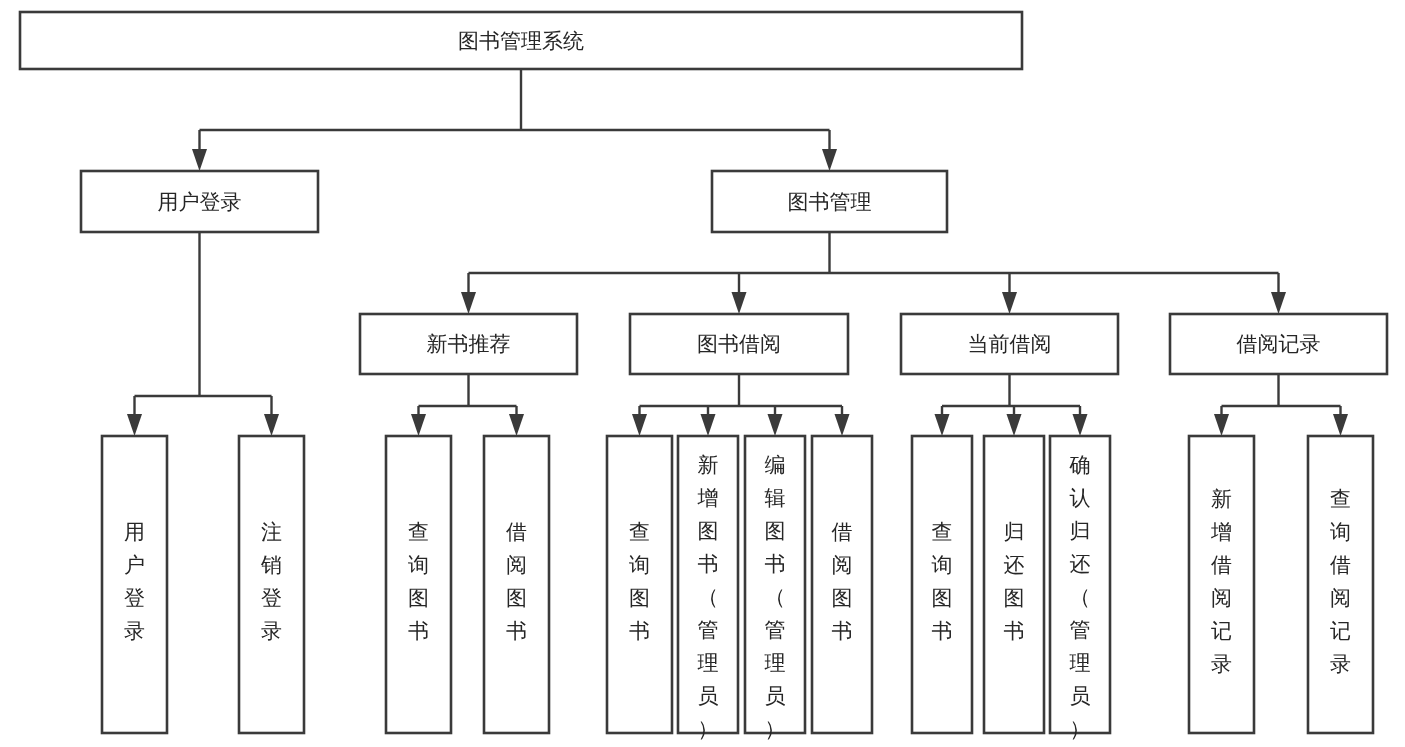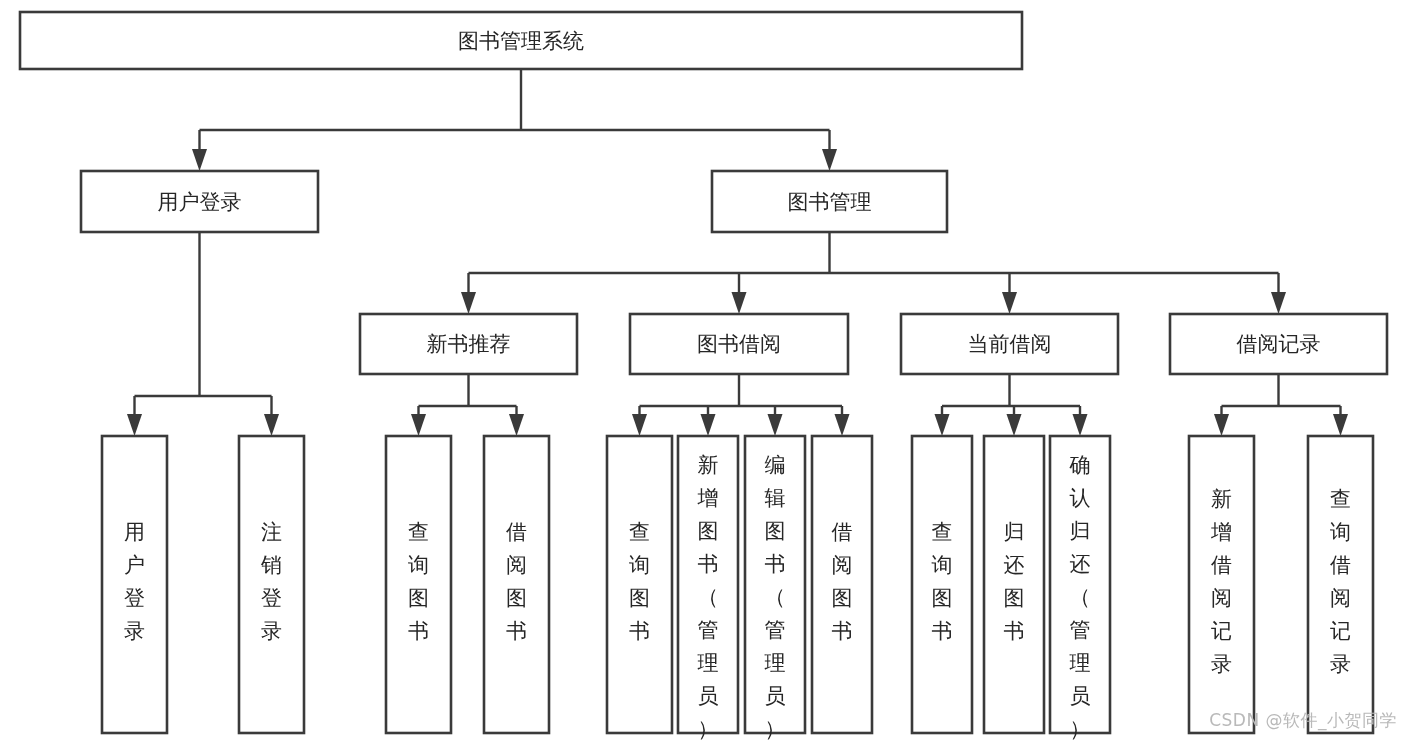--- a/index.html
+++ b/index.html
@@ -203,14 +203,13 @@
         <g>
           <rect x="1189" y="436" width="65" height="297" class="node-box"></rect>
           <text x="1221.5" y="0" class="node-label-vertical"><tspan x="1221.5" y="505.5">新</tspan><tspan x="1221.5" y="538.5">增</tspan><tspan x="1221.5" y="571.5">借</tspan><tspan x="1221.5" y="604.5">阅</tspan><tspan x="1221.5" y="637.5">记</tspan><tspan x="1221.5" y="670.5">录</tspan></text>
         </g>
         <g>
           <rect x="1308" y="436" width="65" height="297" class="node-box"></rect>
           <text x="1340.5" y="0" class="node-label-vertical"><tspan x="1340.5" y="505.5">查</tspan><tspan x="1340.5" y="538.5">询</tspan><tspan x="1340.5" y="571.5">借</tspan><tspan x="1340.5" y="604.5">阅</tspan><tspan x="1340.5" y="637.5">记</tspan><tspan x="1340.5" y="670.5">录</tspan></text>
         </g>
       </g>
   </svg>
-  <div class="watermark-text">CSDN @软件_小贺同学</div>
 </div>
 
 </body></html>

